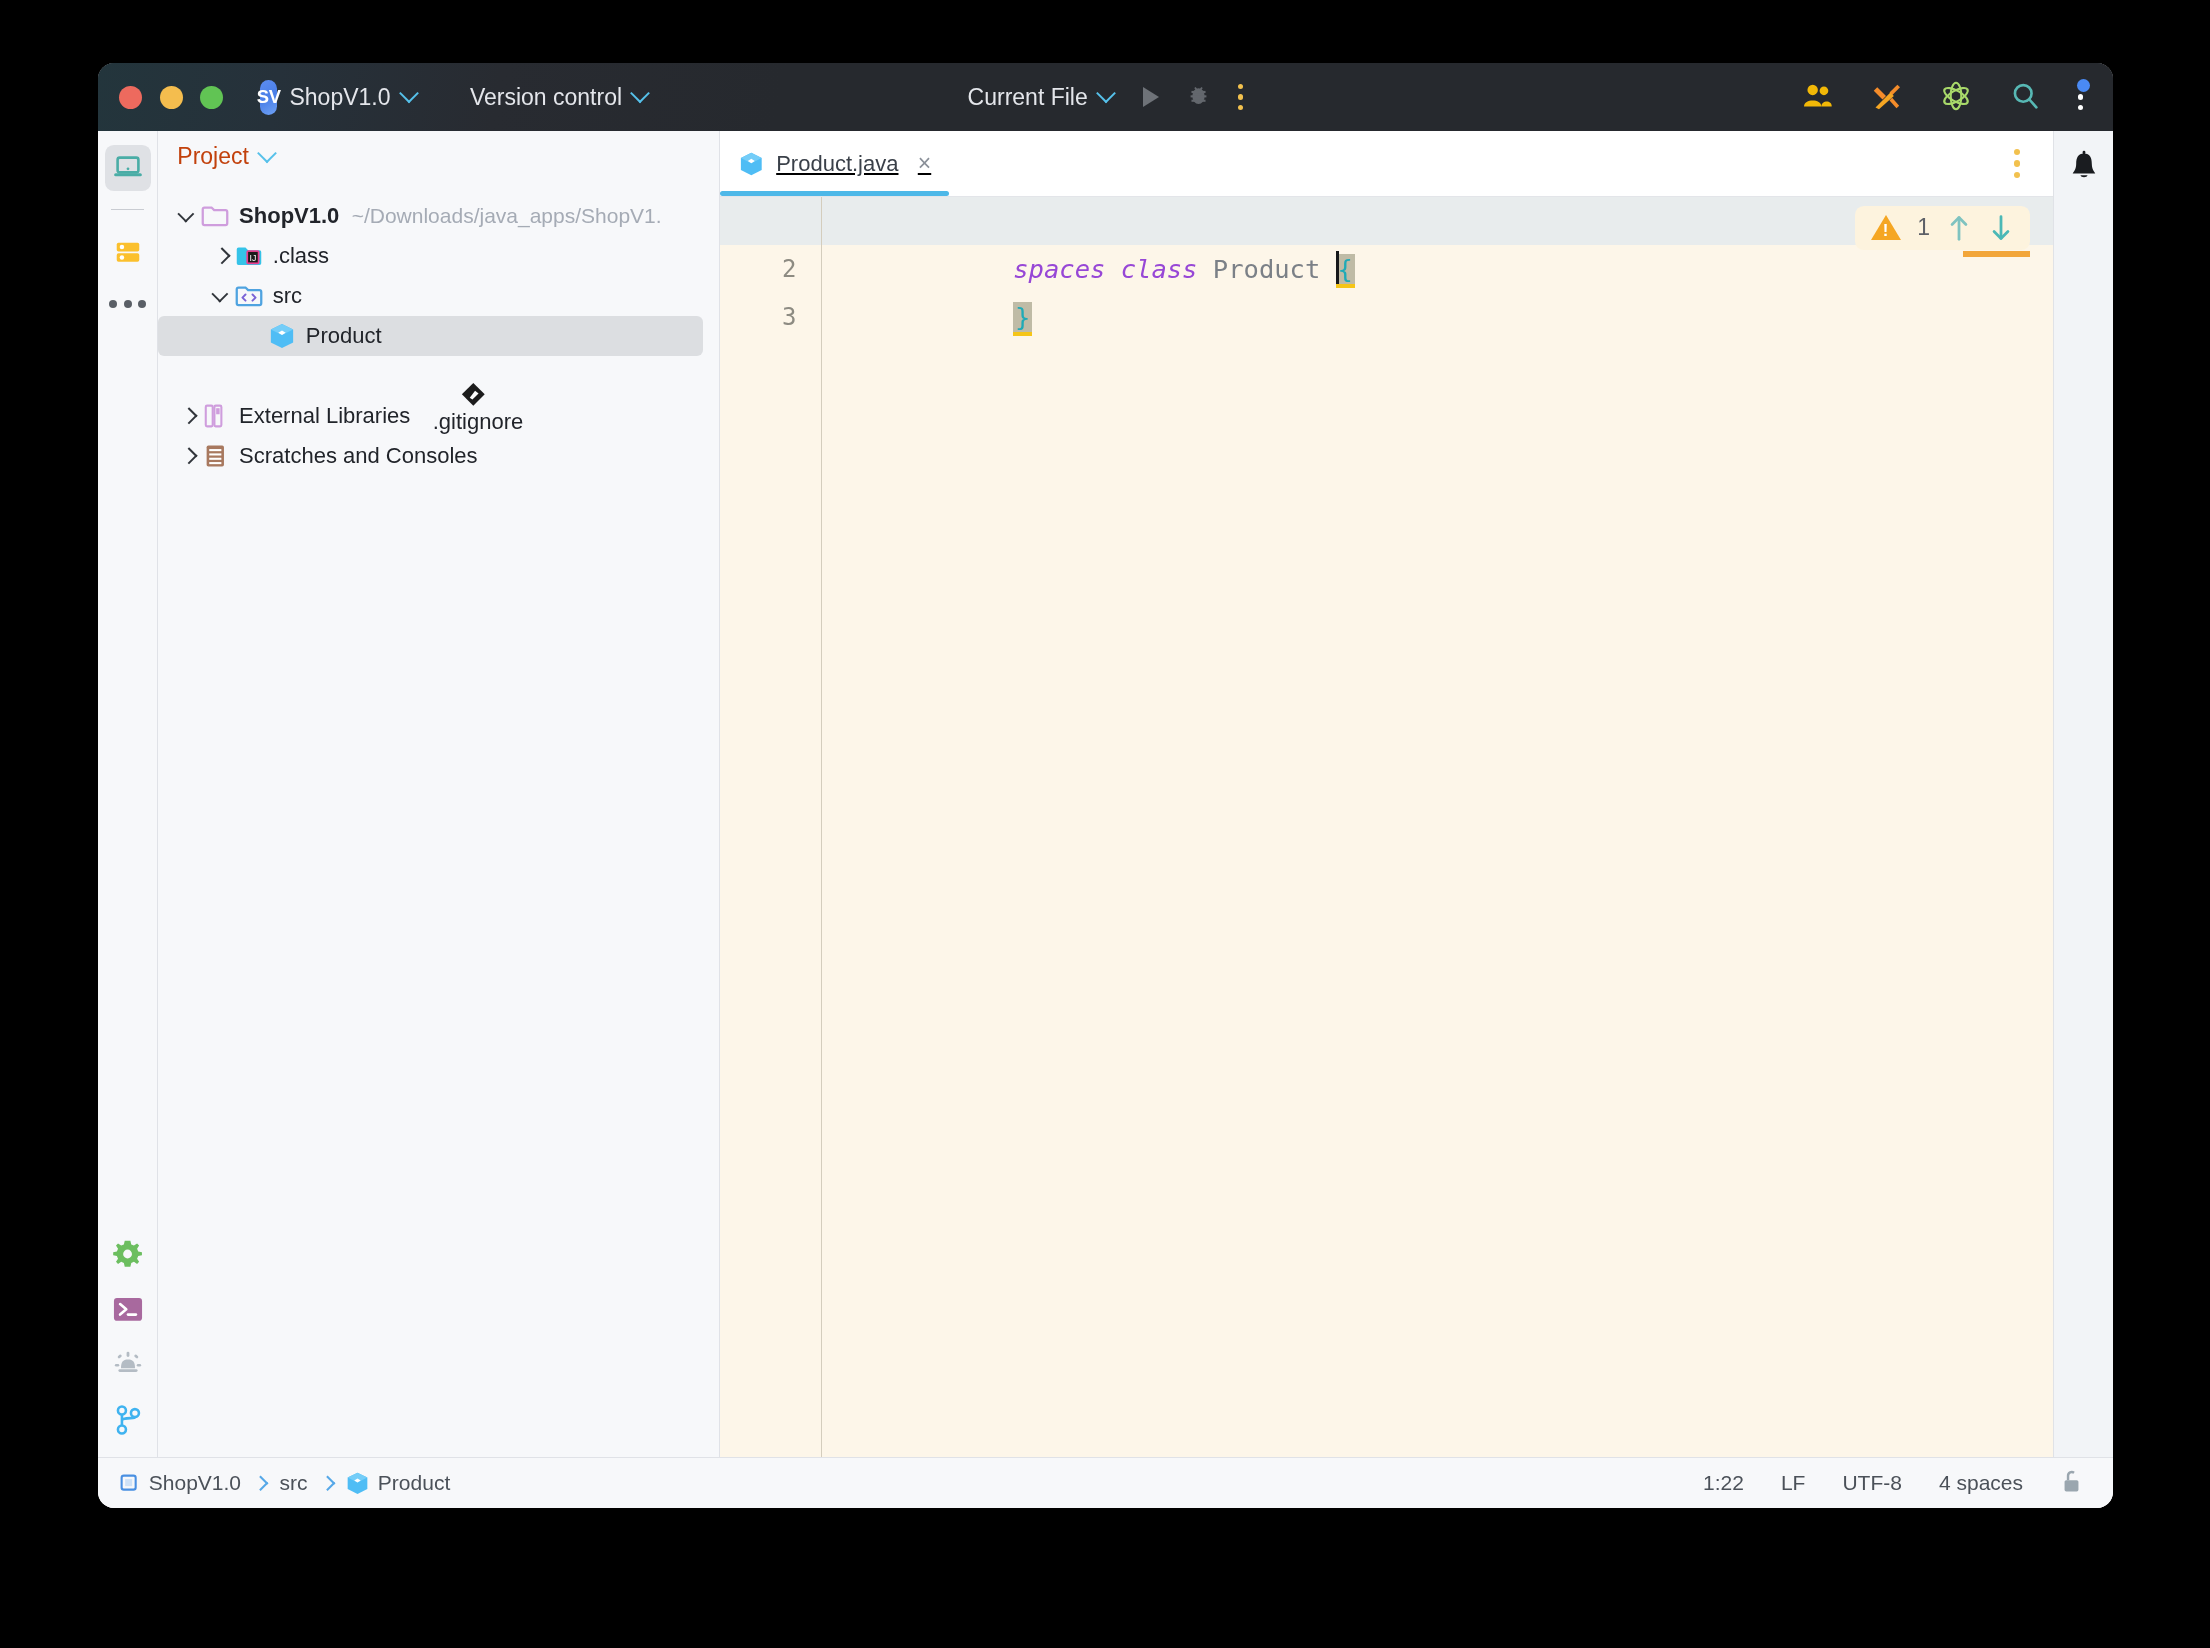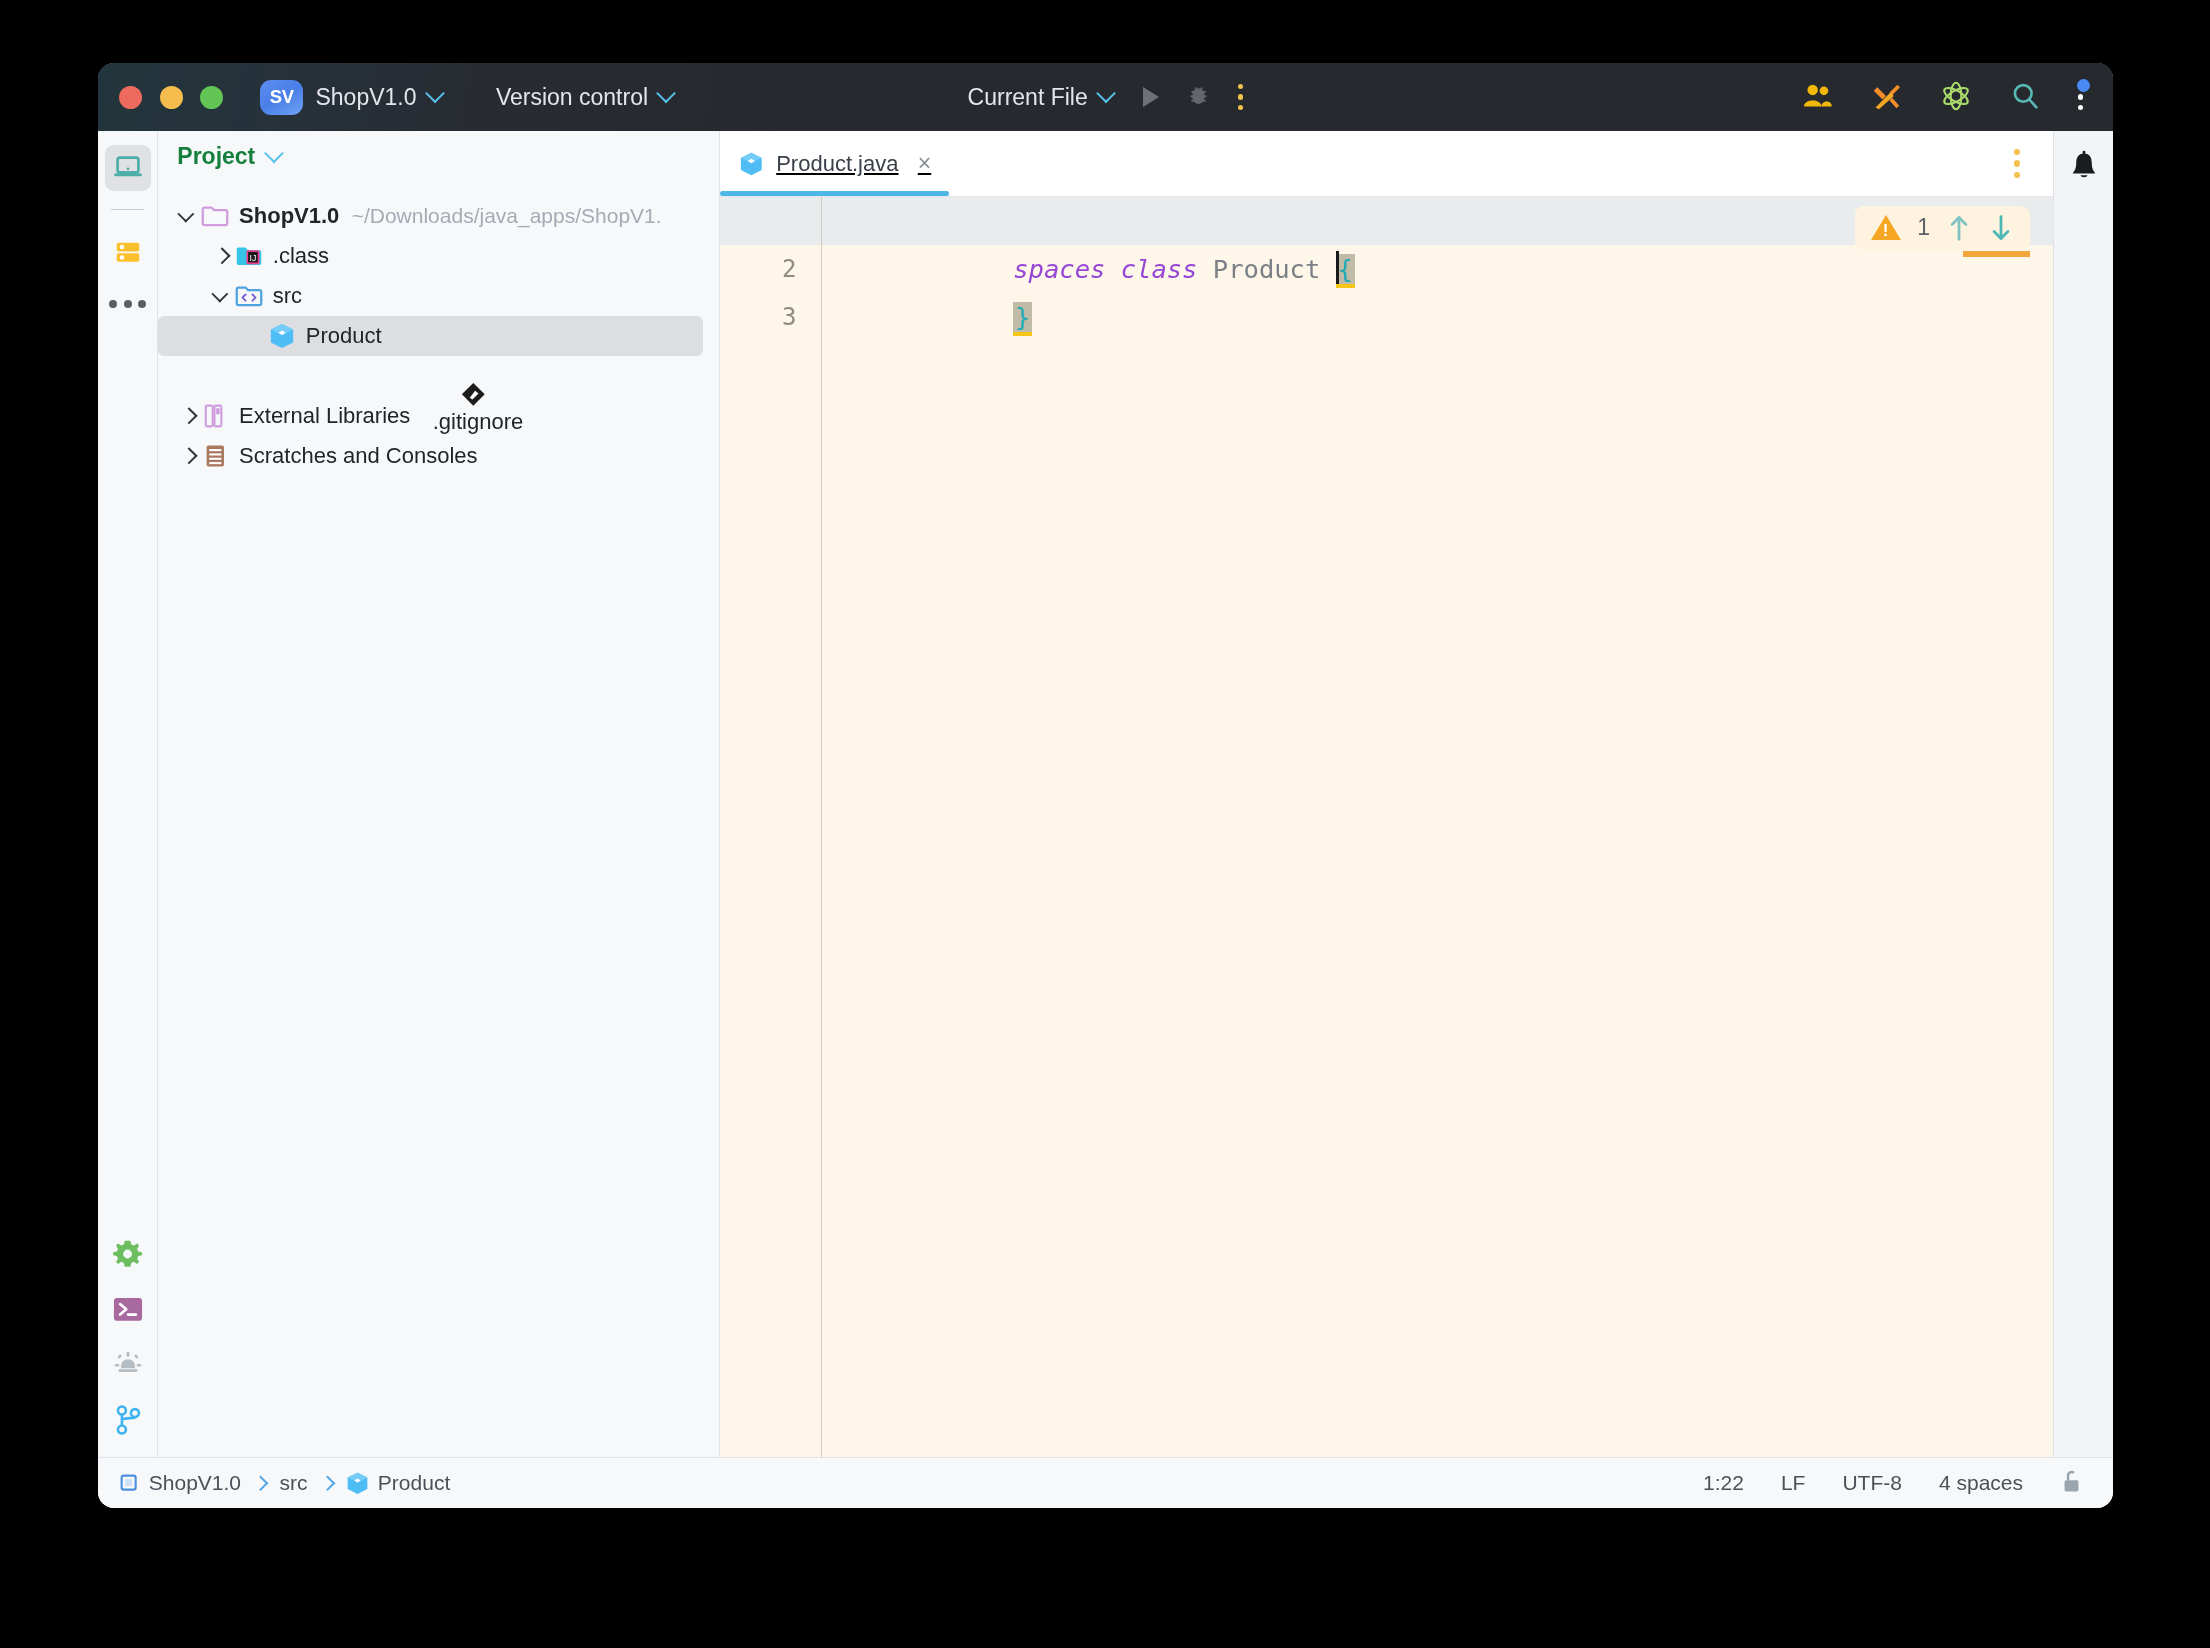--- a/index.html
+++ b/index.html
@@ -31,21 +31,21 @@
     align-items: center;
   }
   .traffic { display: flex; gap: 17.6px; margin-left: 21px; }
   .tl { width: 23px; height: 23px; border-radius: 50%; }
   .tl.red { background: #ed6a5e; }
   .tl.yellow { background: #f4bd4e; }
   .tl.green { background: #61c454; }
 
   .proj-badge {
     margin-left: 37px;
-    width: 43px; height: 35px; border-radius: 11px;
+    width: 17px; height: 35px; border-radius: 11px;
     background: linear-gradient(150deg, #5d8df0 0%, #4a7fe8 50%, #6fa2f5 100%);
     color: #ffffff; font-size: 18.4px; font-weight: 700;
     display: flex; align-items: center; justify-content: center;
     letter-spacing: -0.4px;
   }
   .tb-text {
     color: #e4e6eb; font-size: 23px; margin-left: 12.3px; white-space: nowrap;
   }
   .tb-item { display: flex; align-items: center; cursor: default; }
   .chev {
@@ -102,21 +102,21 @@
 
   
   #project {
     width: 562px; background: #f7f8fa; position: relative;
     border-right: 0.9px solid #e0e2e7; overflow: hidden;
   }
   #project-header {
     display: flex; align-items: center; height: 51px;
     padding-left: 19.3px;
   }
-  #project-title { font-size: 23px; font-weight: 700; color: #15803d; }
+  #project-title { font-size: 23px; font-weight: 400; color: #c2410c; }
   #tree { padding-top: 14px; }
   .row {
     display: flex; align-items: center; height: 40px;
     white-space: nowrap; font-size: 22px; color: #21242a;
     padding-right: 7px;
   }
   .row.selected { background: #dcdee1; border-radius: 6.1px; margin-right: 16px; }
   .arrow {
     width: 23px; display: inline-block; flex: 0 0 23px; position: relative; height: 23px;
   }

